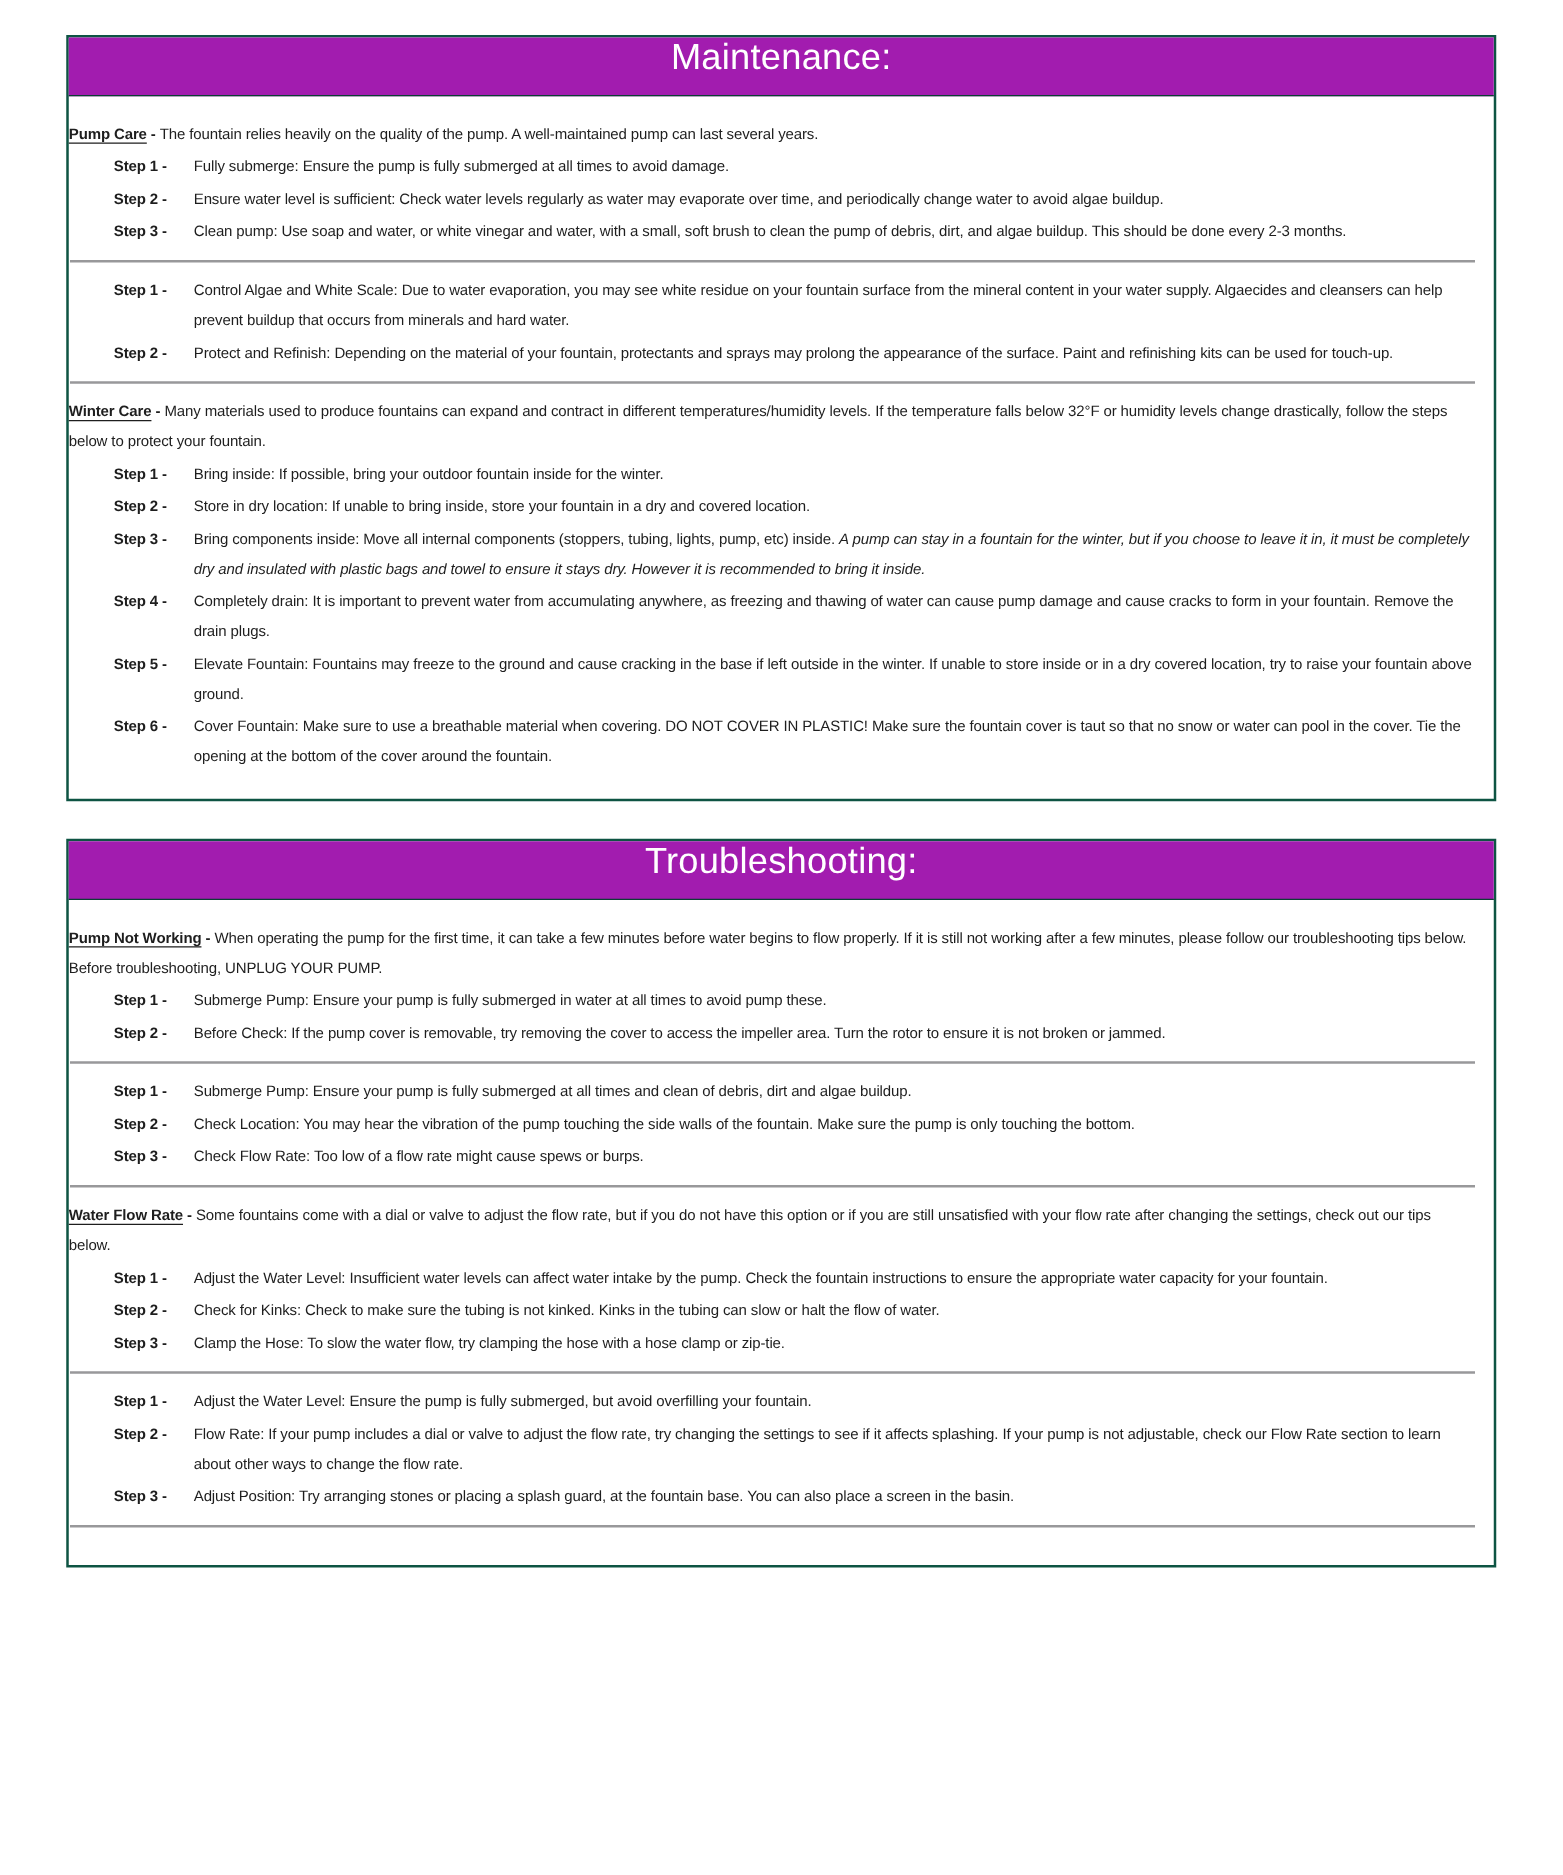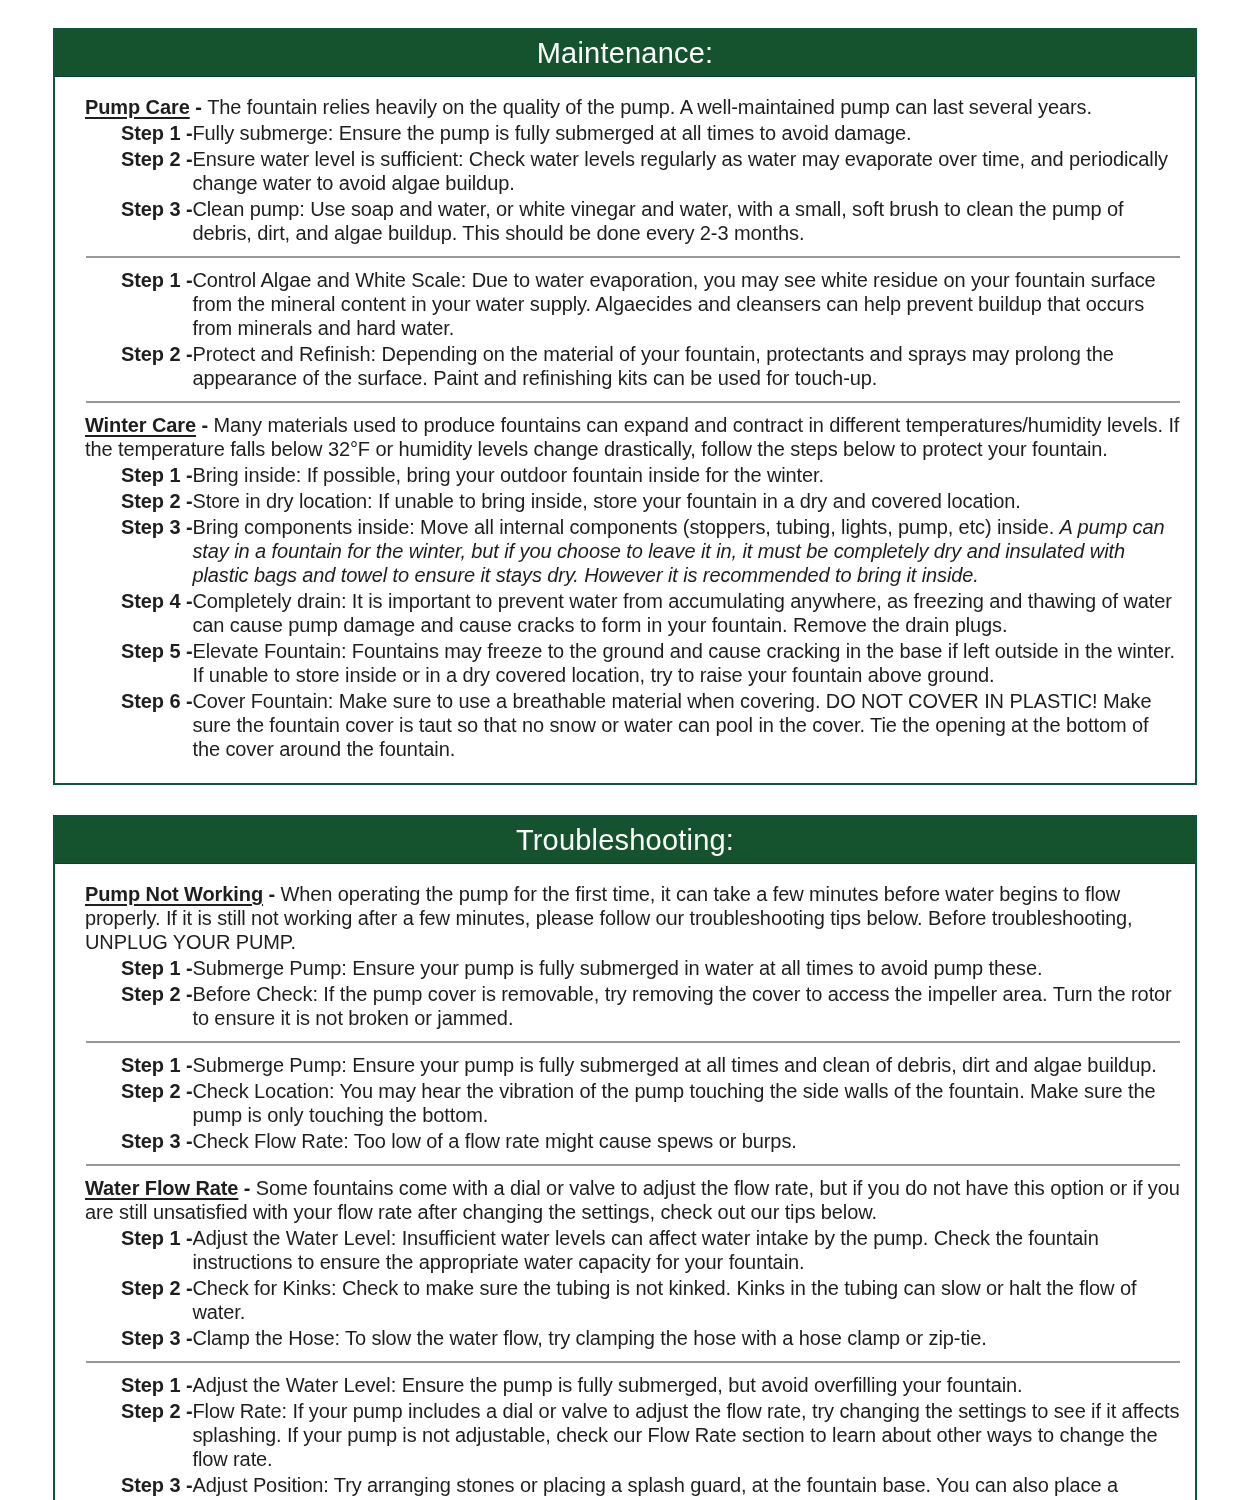--- a/index.html
+++ b/index.html
@@ -21,34 +21,33 @@
   }
   .box {
     width: 1144px;
     margin: 0 auto;
     border: 2px solid #0e5443;
     background: #ffffff;
     box-sizing: border-box;
   }
   .box + .box { margin-top: 30px; }
   .box-header {
-    background: #14532d;
+    background: #a21caf;
     color: #ffffff;
     height: 46px;
     display: flex;
-    align-items: center;
     justify-content: center;
     font-size: 29px;
     font-weight: 400;
     letter-spacing: 0.2px;
     border-bottom: 1px solid #0a3f33;
   }
   .box-content {
-    padding: 18px 14px 20px 30px;
-    font-size: 20px;
+    padding: 18px 14px 20px 0;
+    font-size: 12px;
     line-height: 24px;
     letter-spacing: -0.1px;
   }
   .section { margin: 0; }
   .intro { margin: 0; }
   .sec-head {
     font-weight: bold;
     text-decoration: underline;
     text-underline-offset: 3px;
   }

